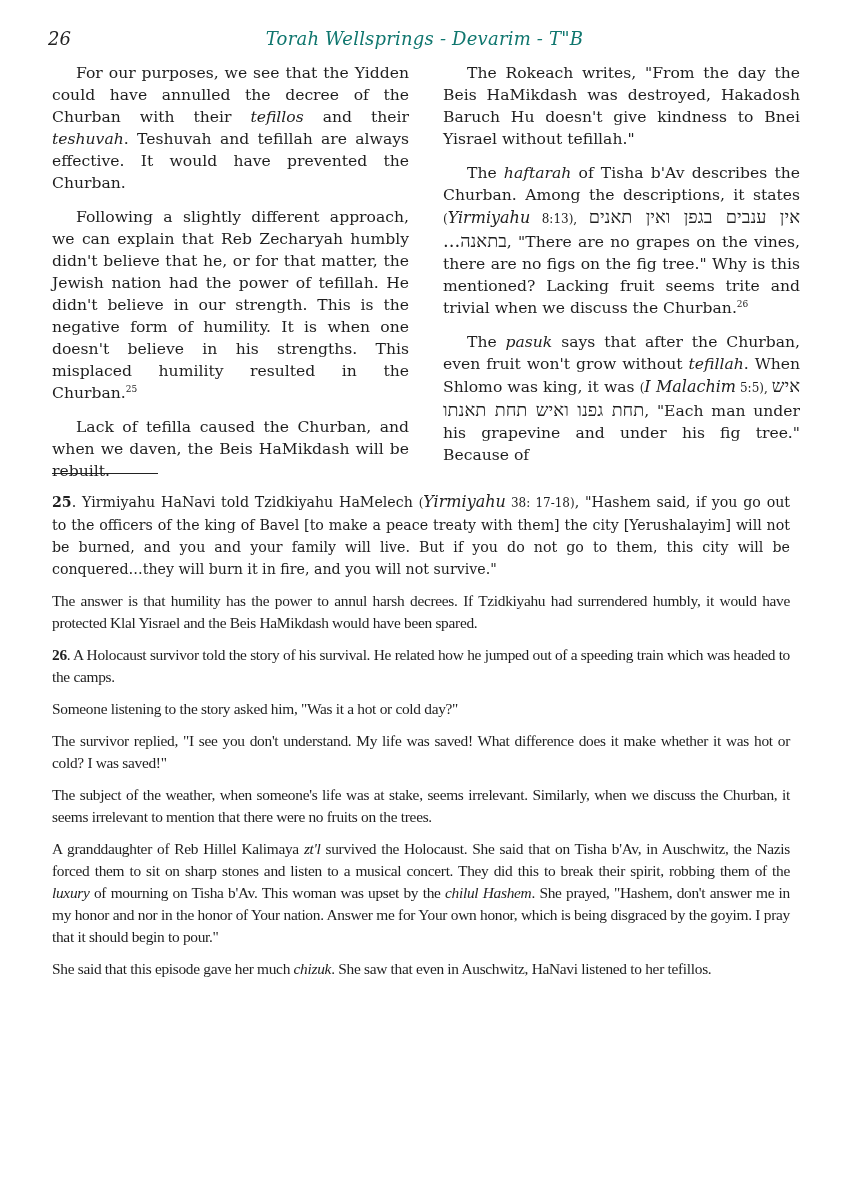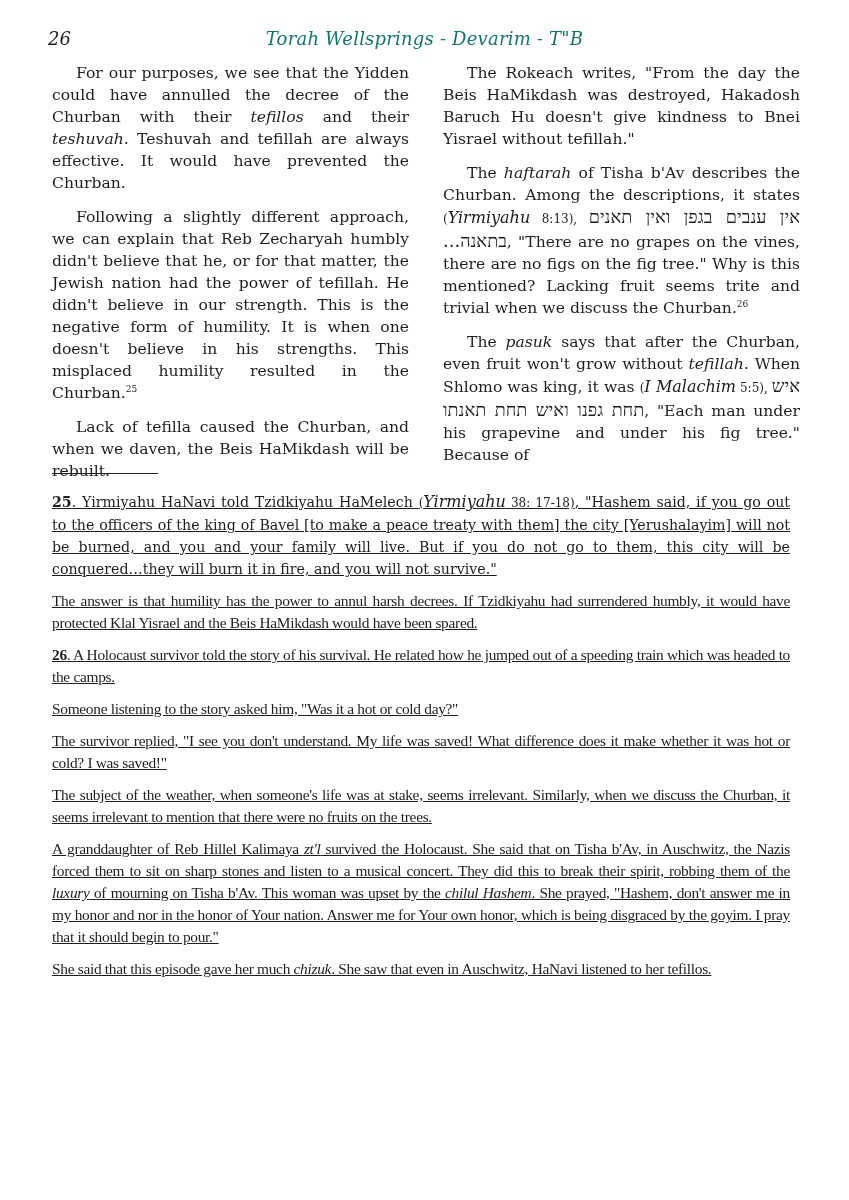--- a/index.html
+++ b/index.html
@@ -14,21 +14,21 @@
     .col p { margin: 0 0 12px 0; text-indent: 24px; }
     .col i { font-style: italic; }
     .small-it { font-size: 16px; font-style: italic; }
     .small { font-size: 12px; }
     sup { font-size: 9px; line-height: 0; vertical-align: super; }
     .heb { font-family: "DejaVu Serif", serif; font-size: 18px; direction: rtl; unicode-bidi: isolate; }
 
     .rule { position: absolute; left: 52px; top: 473px; width: 106px; height: 0; border-top: 1.3px solid #222; }
 
     .notes { position: absolute; top: 491px; left: 52px; width: 746px; font-family: "Liberation Serif", serif; font-size: 15.4px; line-height: 22px; text-align: justify; }
-    .notes p { margin: 0 8px 10px 0; text-decoration: underline; }
+    .notes p { margin: 0 8px 10px 0; }
     .notes .fn1 { font-family: "DejaVu Serif", serif; font-size: 14.2px; line-height: 22px; }
     .notes b { font-weight: bold; }
     .notes i { font-style: italic; }
     .cond { letter-spacing: -0.3px; }
   </style>
 </head>
 <body>
 
 <div class="header">
   <span class="page-num">26</span>

